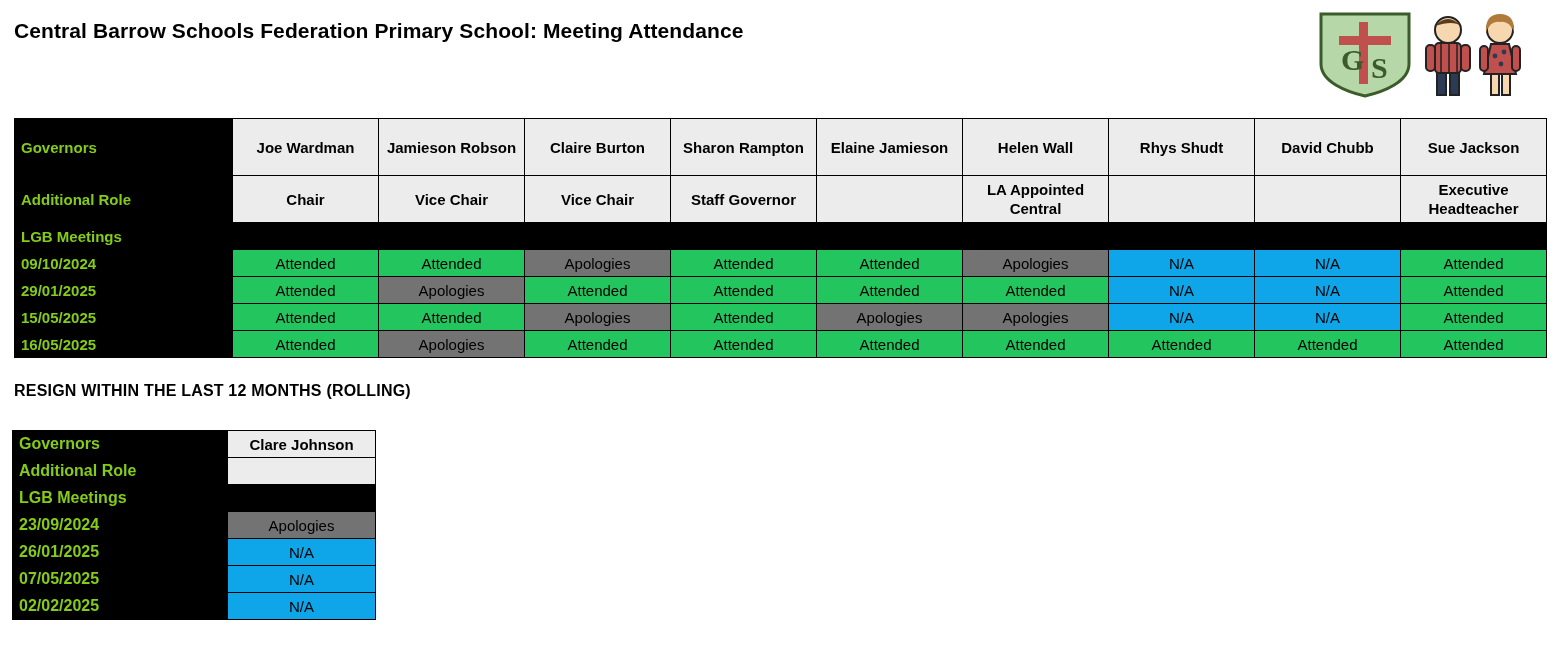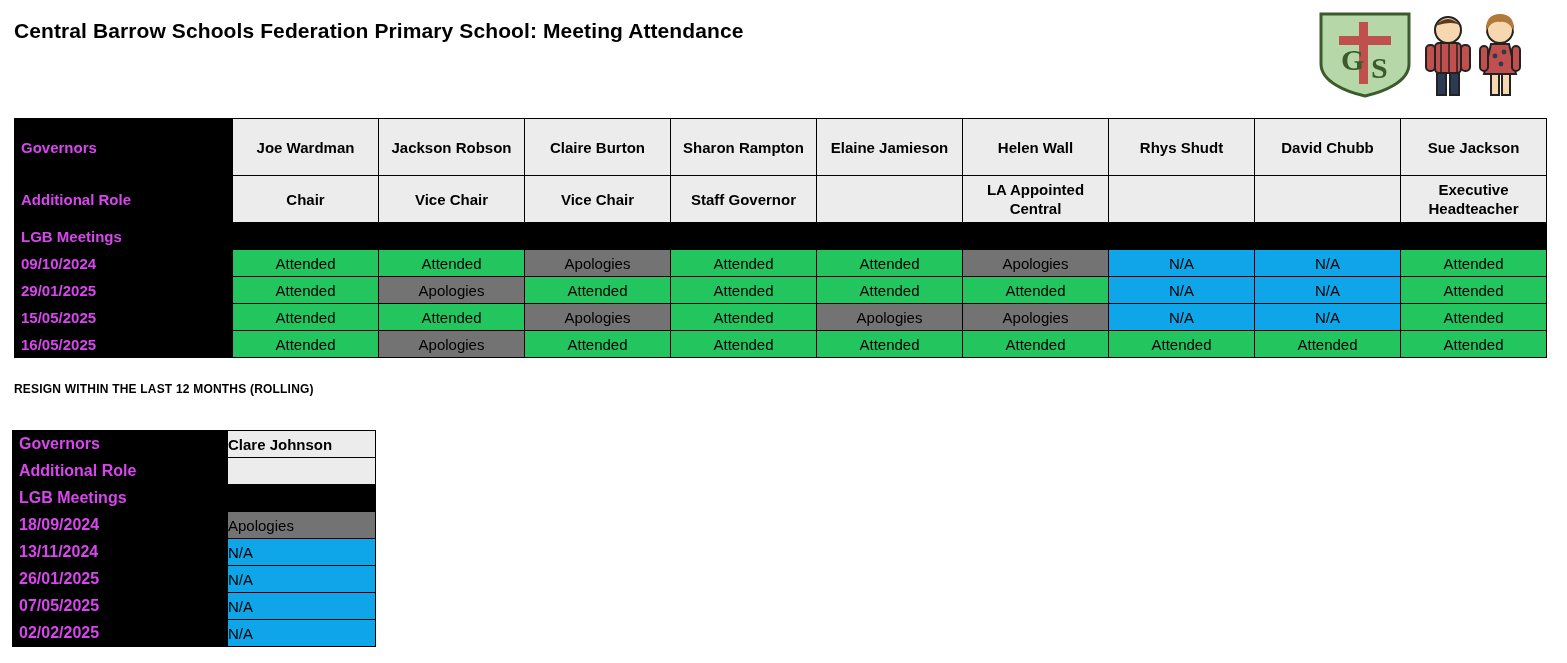--- a/index.html
+++ b/index.html
@@ -53,21 +53,21 @@
   }
   .main-table td, .main-table th {
     border: 1px solid #000000;
     font-size: 15px;
     padding: 0;
     text-align: center;
     vertical-align: middle;
   }
   .rowlabel {
     background: #000000;
-    color: #d946ef;
+    color: #84cc16;
     font-weight: bold;
     text-align: left !important;
     padding-left: 6px !important;
     font-size: 16px;
     border-color: #000000 !important;
   }
   .main-table col.c0 { width: 218px; }
   .hdr-name {
     background: #ececec;
     font-weight: bold;
@@ -93,40 +93,40 @@
   }
   .att  { background: #22c55e; }
   .apo  { background: #737373; }
   .na   { background: #0ea5e9; }
   .blank{ background: #ececec; }
   
   .resign-title {
     position: absolute;
     left: 14px;
     top: 382px;
-    font-size: 12px;
+    font-size: 16px;
     font-weight: bold;
     letter-spacing: 0.2px;
   }
   
   .resign-table {
     position: absolute;
     left: 12px;
     top: 430px;
     border-collapse: collapse;
     table-layout: fixed;
     width: 363px;
   }
   .resign-table col.rc0 { width: 215px; }
   .resign-table col.rc1 { width: 148px; }
   .resign-table td {
     border: 1px solid #000000;
     font-size: 15px;
     padding: 0;
-    text-align: left;
+    text-align: center;
     height: 26px;
   }
   .resign-table .rowlabel { font-size: 16px; }
   .resign-table .hdr-name { height: 26px; background: #ececec; }
 </style>
 </head>
 <body>
 
 <div class="page">
 
@@ -183,21 +183,21 @@
         <col>
         <col>
         <col>
         <col>
         <col>
     </colgroup>
     <tbody>
       <tr>
         <td class="rowlabel">Governors</td>
         <td class="hdr-name">Joe Wardman</td>
-        <td class="hdr-name">Jackson Robson</td>
+        <td class="hdr-name">Jamieson Robson</td>
         <td class="hdr-name">Claire Burton</td>
         <td class="hdr-name">Sharon Rampton</td>
         <td class="hdr-name">Elaine Jamieson</td>
         <td class="hdr-name">Helen Wall</td>
         <td class="hdr-name">Rhys Shudt</td>
         <td class="hdr-name">David Chubb</td>
         <td class="hdr-name">Sue Jackson</td>
       </tr>
       <tr>
         <td class="rowlabel">Additional Role</td>
@@ -292,26 +292,22 @@
       </tr>
       <tr>
         <td class="rowlabel">Additional Role</td>
         <td class="blank"></td>
       </tr>
       <tr class="section-row">
         <td class="rowlabel">LGB Meetings</td>
         <td></td>
       </tr>
       <tr>
-        <td class="rowlabel">18/09/2024</td>
-        <td class="cell apo">Apologies</td>
-      </tr>
-      <tr>
-        <td class="rowlabel">13/11/2024</td>
-        <td class="cell na">N/A</td>
+        <td class="rowlabel">23/09/2024</td>
+        <td class="cell apo">Apologies</td>
       </tr>
       <tr>
         <td class="rowlabel">26/01/2025</td>
         <td class="cell na">N/A</td>
       </tr>
       <tr>
         <td class="rowlabel">07/05/2025</td>
         <td class="cell na">N/A</td>
       </tr>
       <tr>

